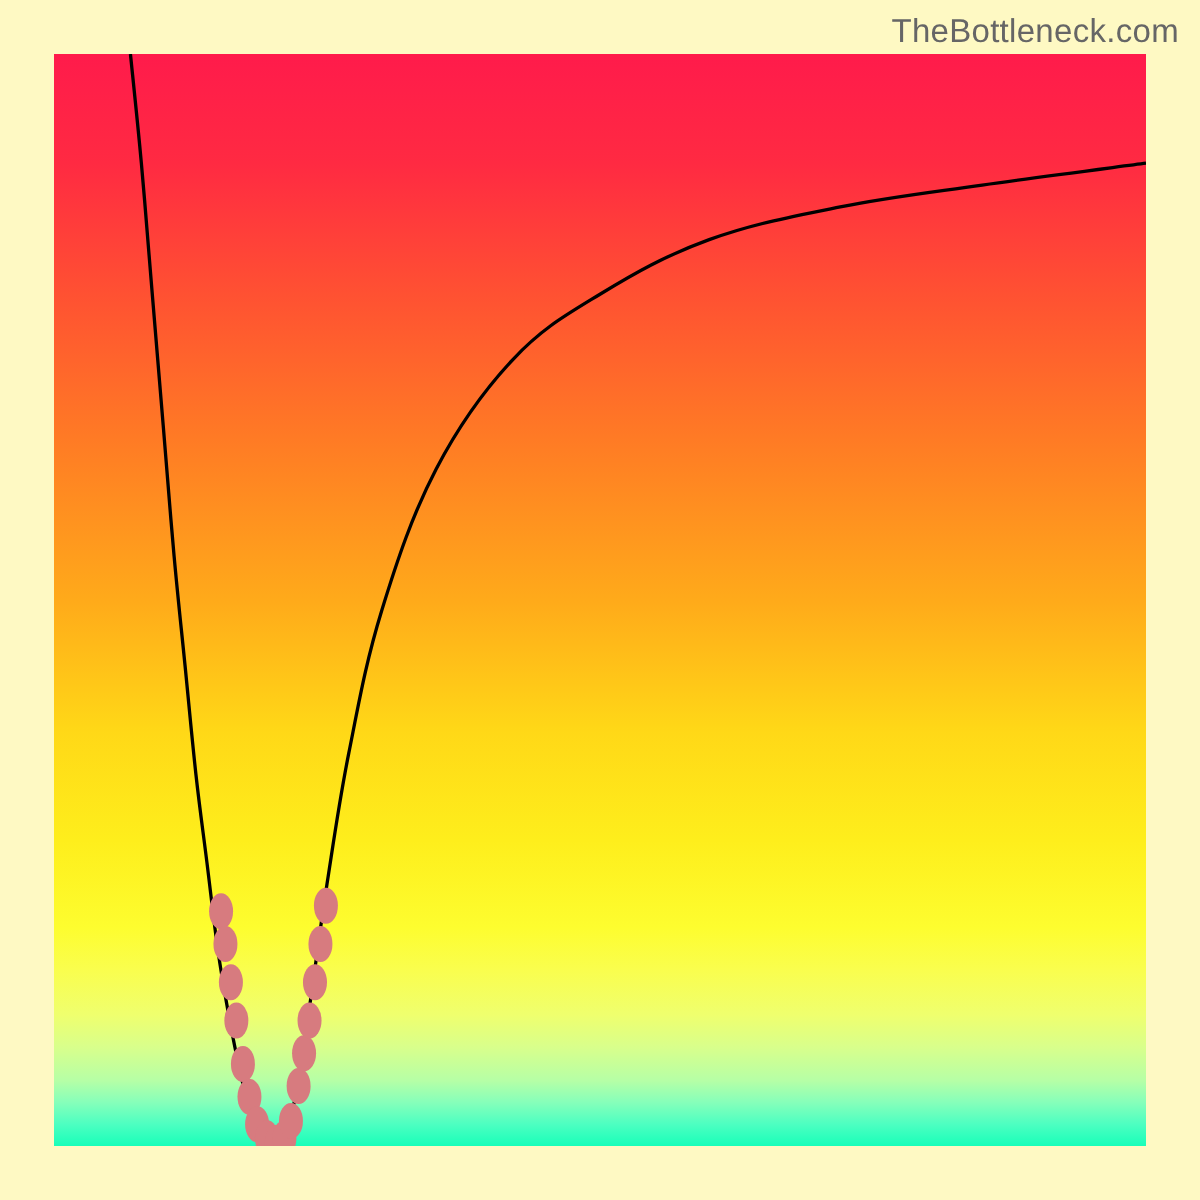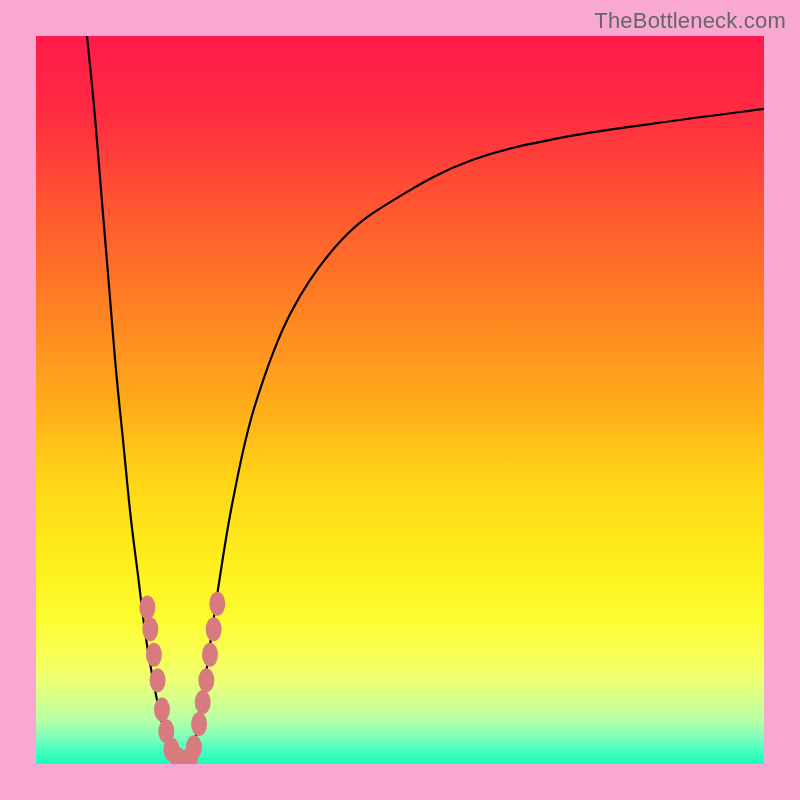--- a/index.html
+++ b/index.html
@@ -9,21 +9,21 @@
     height: 800px;
     background: #000;
     font-family: Arial, Helvetica, sans-serif;
   }
   .frame {
     position: absolute;
     left: 0;
     top: 0;
     width: 800px;
     height: 800px;
-    background: #f9a8d4;
+    background: #fef9c3;
   }
   .plot-area {
     position: absolute;
     left: 36px;
     top: 36px;
     width: 728px;
     height: 728px;
     overflow: hidden;
   }
   .gradient {

